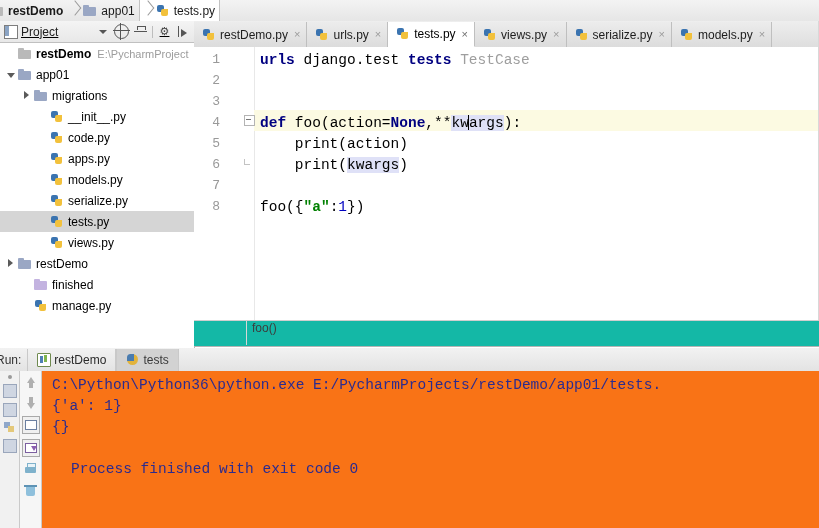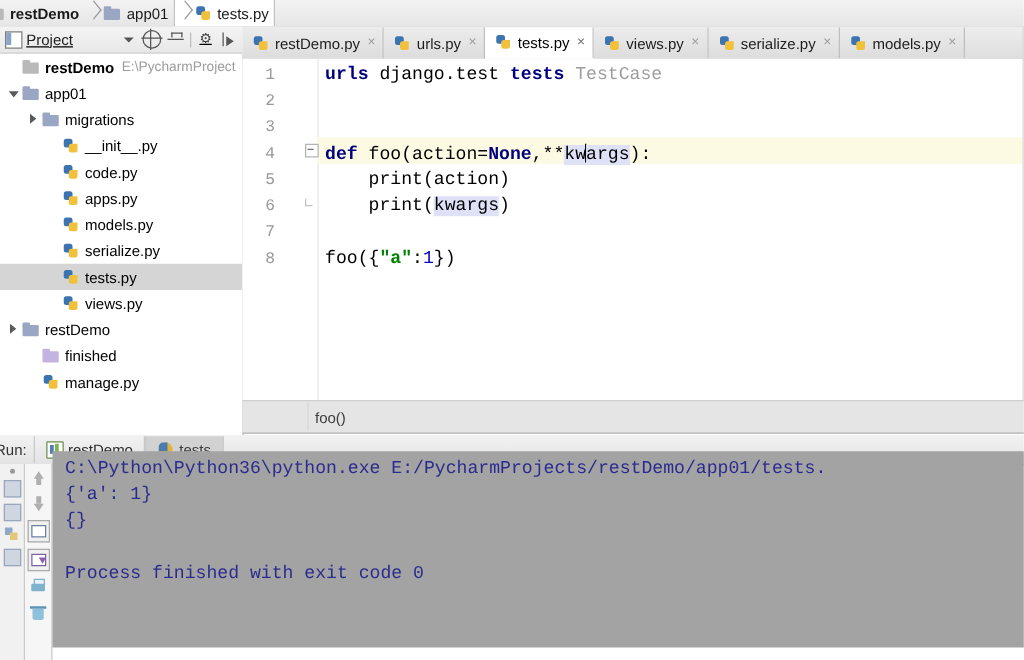--- a/index.html
+++ b/index.html
@@ -111,22 +111,22 @@
   .fn{color:#000;}
   .sel{background:#dfe1f7;}
   .caret{display:inline-block;width:1px;height:15px;background:#000;vertical-align:-3px;margin:0 -0.5px;}
   .bulb{display:inline-block;width:9px;height:10px;position:relative;vertical-align:-1px;}
   .bulb::before{content:"";position:absolute;left:1px;top:0;width:7px;height:7px;border-radius:50%;
       background:#f5d742;}
   .bulb::after{content:"";position:absolute;left:3px;top:6px;width:3px;height:3px;background:#c8a62b;}
 
   
   .edstatus{position:absolute;left:194px;top:320px;width:625px;height:25px;
-      background:#e5e5e5;border-top:1px solid #cfcfcf;border-bottom:1px solid #b4b4b4;
-      display:flex;align-items:center;}
+      background:#14b8a6;border-top:1px solid #cfcfcf;border-bottom:1px solid #b4b4b4;
+      display:flex;align-items:flex-start;}
   .edstatus .bc{margin-left:58px;color:#3d3d3d;font-size:12px;}
   .edstatus .lnotch{position:absolute;left:0;top:0;width:52px;height:24px;border-right:1px solid #d7d7d7;}
 
   
   .run-header{position:absolute;left:0;top:348px;width:819px;height:23px;
       background:linear-gradient(#f2f2f2,#e3e3e3);border-bottom:1px solid #b5b5b5;
       display:flex;align-items:center;overflow:hidden;}
   .run-label{font-size:12px;color:#333;margin-left:-4px;margin-right:6px;}
   .run-tab{height:22px;display:flex;align-items:center;padding:0 9px;font-size:12px;color:#2b2b2b;
       border-left:1px solid #c9c9c9;border-right:1px solid #c9c9c9;box-sizing:border-box;}
@@ -169,21 +169,21 @@
   .rb-trash::after{content:"";position:absolute;left:3px;top:4px;width:9px;height:9px;
       background:#8fc0dc;border-radius:0 0 2px 2px;}
   .rb-trash::before{content:"";position:absolute;left:1px;top:2px;width:13px;height:2px;
       background:#5e93b5;}
   .rb-dot{width:4px;height:4px;border-radius:50%;background:#9a9a9a;}
   .rb-minis{width:12px;height:12px;background:#cfd6e2;border:1px solid #9aa6bb;}
   .rb-minip{width:12px;height:12px;position:relative;}
   .rb-minip::before{content:"";position:absolute;left:0;top:0;width:6px;height:6px;background:#8fa7c9;}
   .rb-minip::after{content:"";position:absolute;left:4px;top:4px;width:6px;height:6px;background:#e4c87a;}
 
-  .console{position:absolute;left:42px;top:361px;width:777px;height:157px;background:#a3a3a3;overflow:hidden;}
+  .console{position:absolute;left:42px;top:371px;width:777px;height:157px;background:#f97316;overflow:hidden;}
   .cline{position:absolute;left:10px;font-family:"Liberation Mono",monospace;font-size:14.5px;
       white-space:pre;color:#2b2b8f;}
 
   .right-edge{position:absolute;right:0;top:21px;width:1px;height:299px;background:#d8d8d8;}
 </style>
 </head>
 <body>
 
 <div id="app">
 
@@ -383,16 +383,16 @@
     <span class="rb rb-box rb-wrap"></span>
     <span class="rb rb-print"></span>
     <span class="rb rb-trash"></span>
   </div>
 
   <div class="console">
     <div class="cline" style="top:6px;">C:\Python\Python36\python.exe E:/PycharmProjects/restDemo/app01/tests.</div>
     <div class="cline" style="top:27px;">{'a': 1}</div>
     <div class="cline" style="top:48px;">{}</div>
     <div class="cline" style="top:69px;"></div>
-    <div class="cline" style="top:90px;">Process finished with exit code 0</div>
+    <div class="cline" style="top:90px;margin-left:19px;">Process finished with exit code 0</div>
   </div>
 
 </div>
 
 </body></html>

